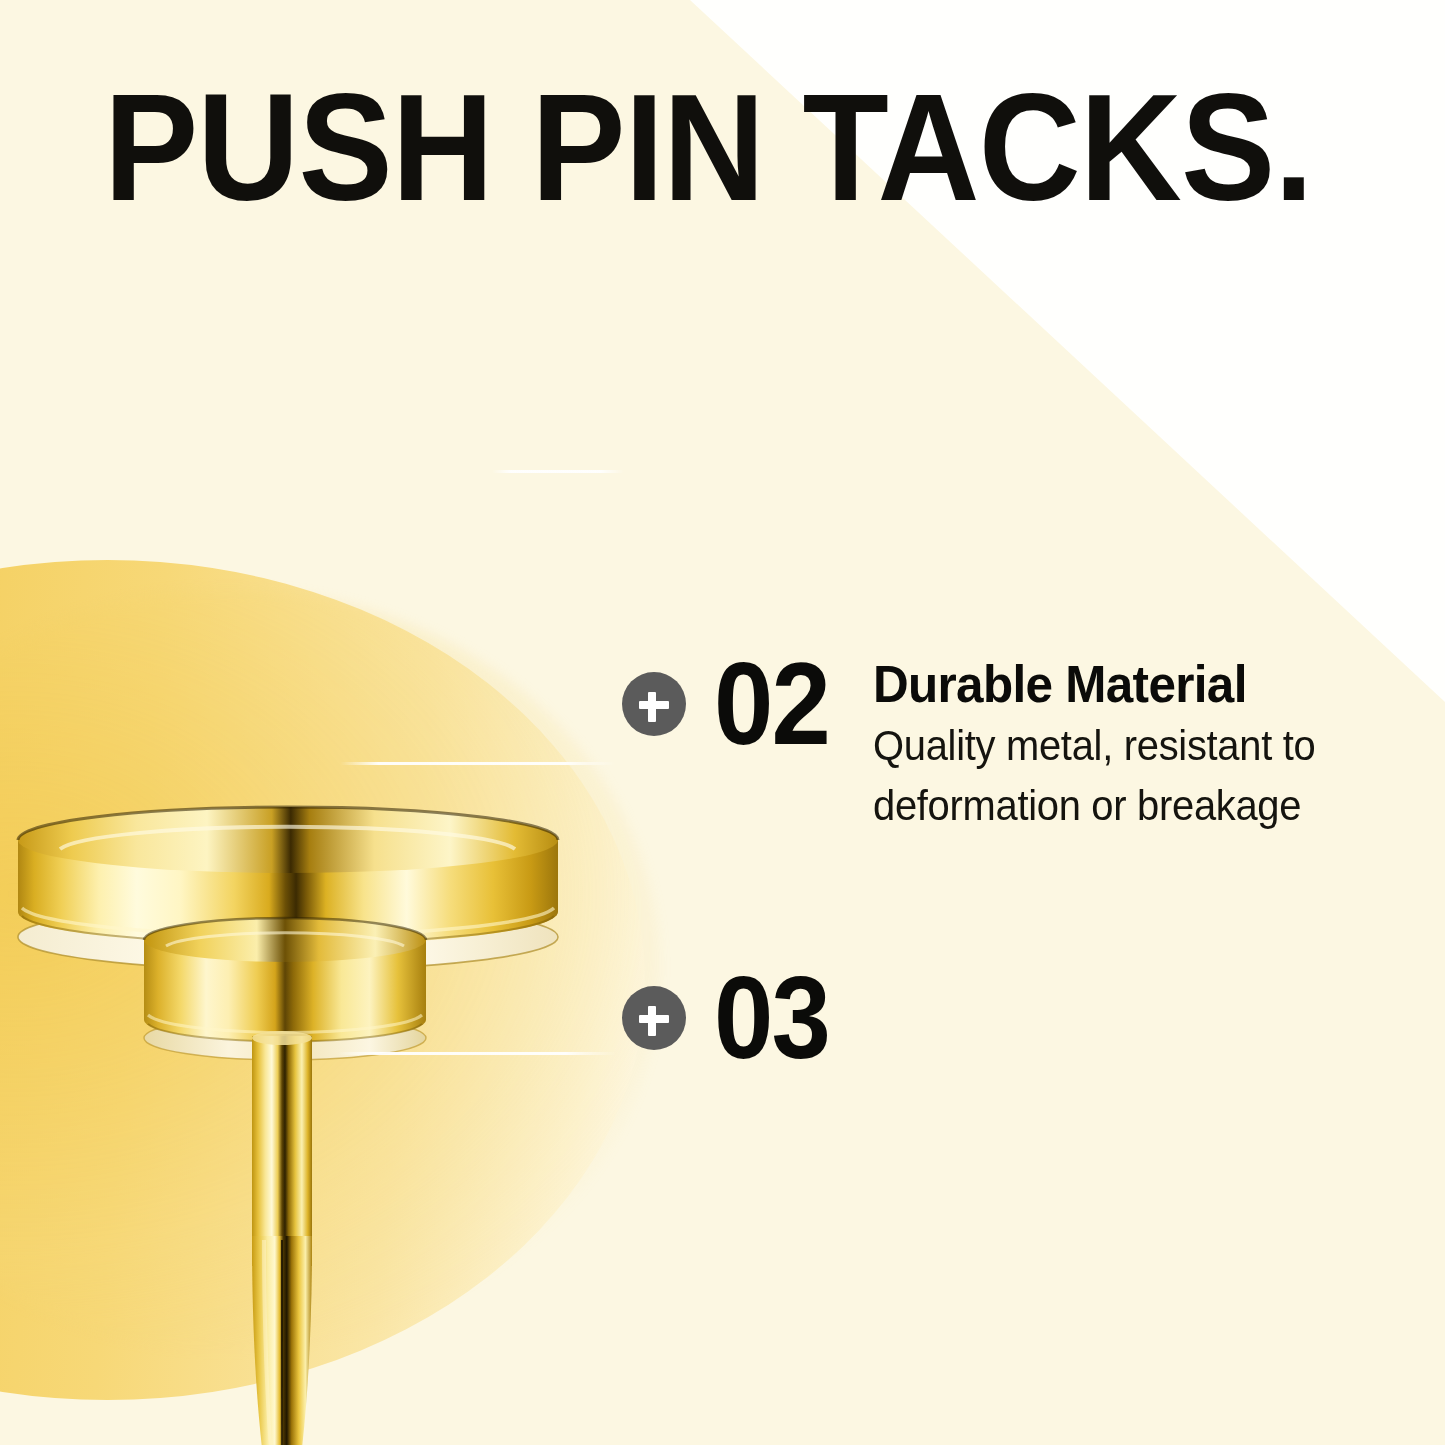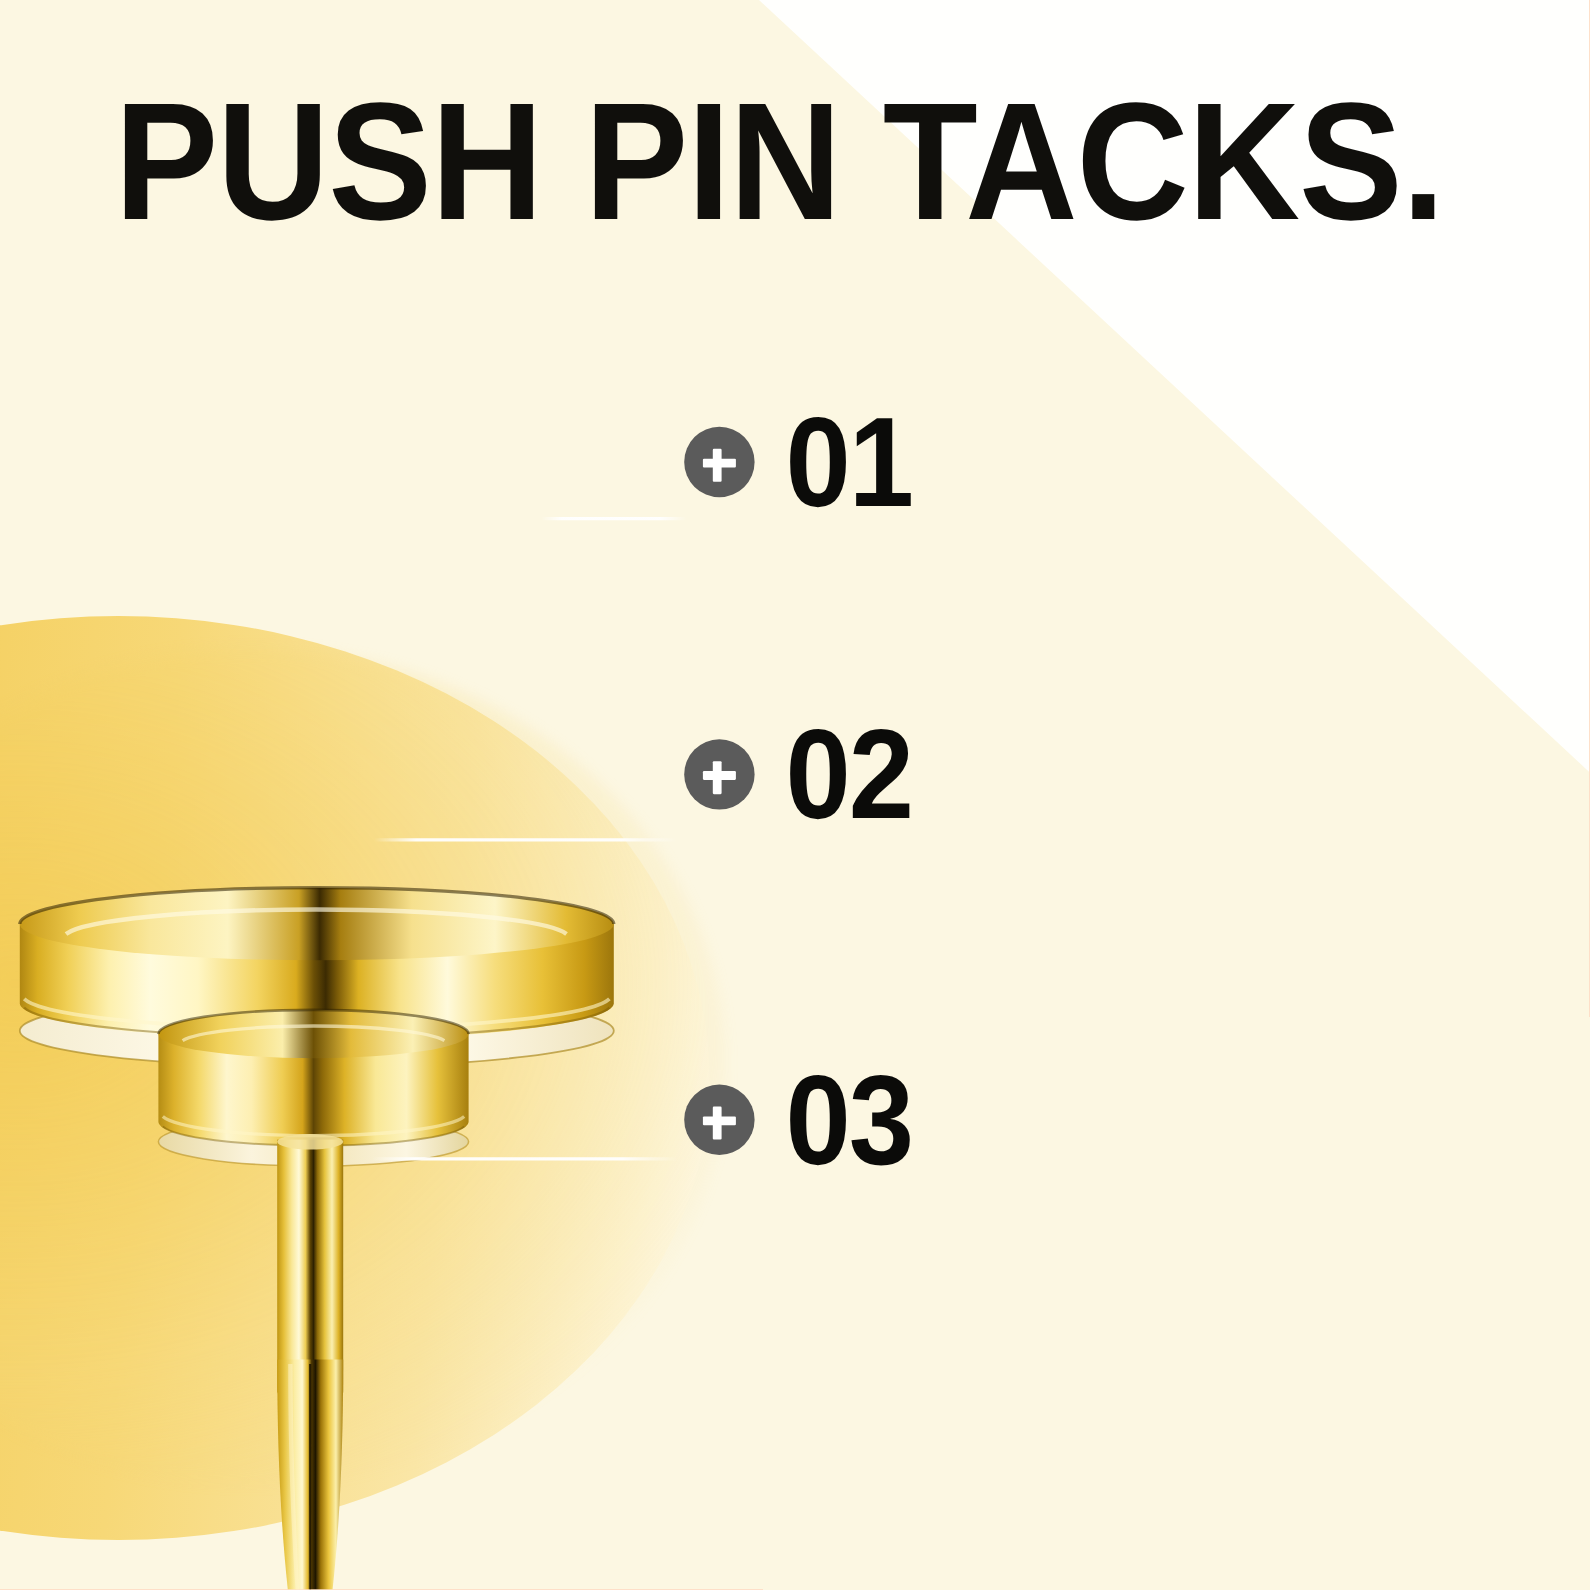--- a/index.html
+++ b/index.html
@@ -5,21 +5,21 @@
   html, body {
     margin: 0;
     padding: 0;
     background: #ffffff;
   }
   #stage {
     position: relative;
     width: 1445px;
     height: 1445px;
     overflow: hidden;
-    background: #f97316;
+    background: #bef264;
     font-family: "Liberation Sans", sans-serif;
     -webkit-font-smoothing: antialiased;
   }
 
   
   .bg-cream {
     position: absolute;
     inset: 0;
     background: #fcf7e2;
   }
@@ -363,30 +363,30 @@
 
       <path d="M 262 840 C 262 960 268 1060 278 1150 C 272 1050 266 950 266 840 Z" fill="#fff6cb" opacity="0.5"></path>
     </svg>
   </div>
 
   <div class="connector" id="connector-1"></div>
   <div class="connector" id="connector-2"></div>
   <div class="connector" id="connector-3"></div>
 
   <div class="feature" id="feature-1">
-    <div class="feature-badge-col">
-      <span class="plus-circle"></span>
-      <span class="feature-number">01</span>
-    </div>
   </div>
 
   <div class="feature" id="feature-2">
     <div class="feature-badge-col">
       <span class="plus-circle"></span>
       <span class="feature-number">02</span>
+    </div>
+    <div class="feature-text">
+      <div class="feature-title">Durable Material</div>
+      <div class="feature-desc">Quality metal, resistant to deformation or breakage</div>
     </div>
   </div>
 
   <div class="feature" id="feature-3">
     <div class="feature-badge-col">
       <span class="plus-circle"></span>
       <span class="feature-number">03</span>
     </div>
   </div>
 

